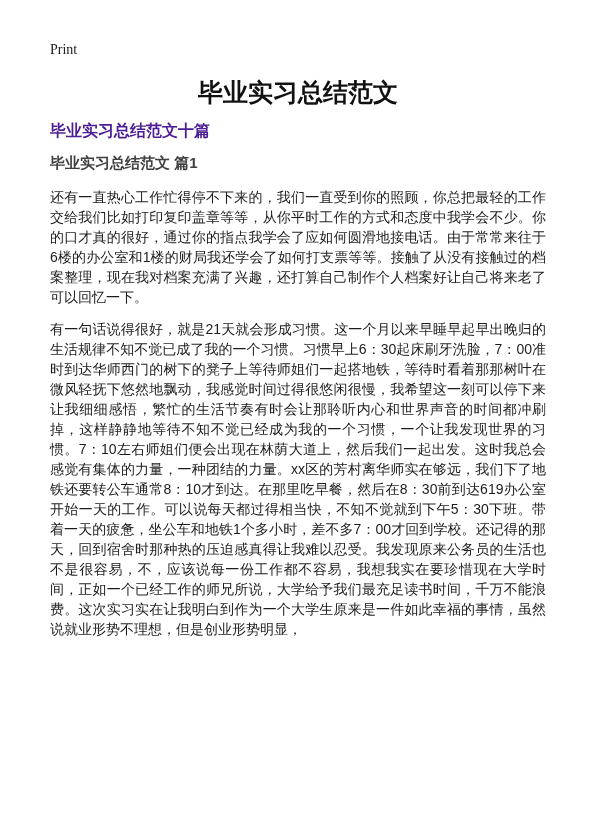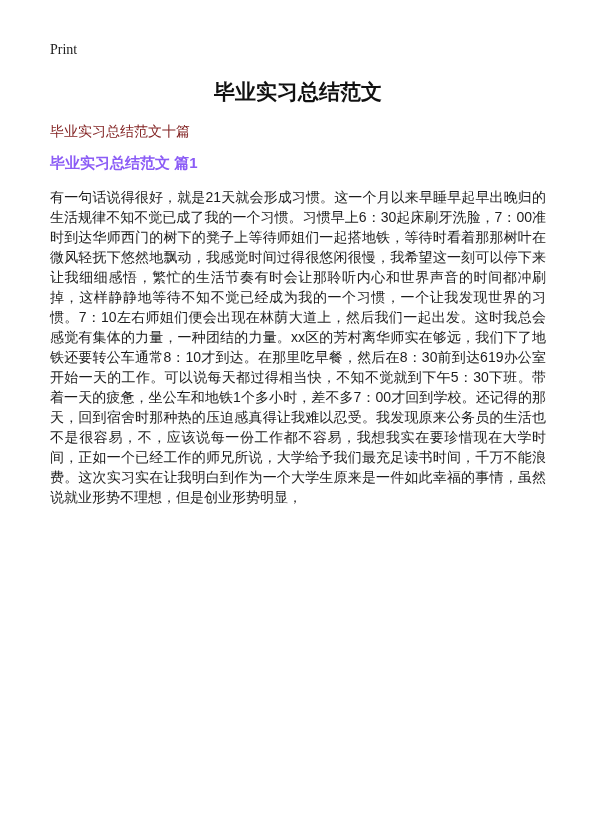--- a/index.html
+++ b/index.html
@@ -23,37 +23,37 @@
   }
   .print-label {
     font-family: "Liberation Serif", serif;
     font-size: 14px;
     color: #222222;
     line-height: 16px;
   }
   .doc-title {
     margin: 20px 0 16px 0;
     text-align: center;
-    font-size: 21px;
+    font-size: 25px;
     font-weight: bold;
     color: #111111;
     line-height: 28px;
   }
   .doc-subtitle {
     margin: 0 0 13px 0;
-    font-size: 14px;
-    font-weight: normal;
-    color: #7f1d1d;
+    font-size: 16px;
+    font-weight: bold;
+    color: #4c1d95;
     line-height: 18px;
   }
   .section-heading {
     margin: 0 0 15px 0;
     font-size: 15px;
     font-weight: bold;
-    color: #8b5cf6;
+    color: #404040;
     line-height: 19px;
   }
   .article-body p {
     margin: 0 0 12px 0;
     font-size: 14px;
     line-height: 20px;
     text-align: justify;
     color: #1c1c1c;
   }
   .article-body p span.u {
@@ -67,15 +67,16 @@
 <div class="page">
   <div class="print-label">Print</div>
 
   <h1 class="doc-title">毕业实习总结范文</h1>
 
   <div class="doc-subtitle">毕业实习总结范文十篇</div>
 
   <h2 class="section-heading">毕业实习总结范文 篇1</h2>
 
   <div class="article-body">
+      <p><span>还有一直热心工作忙得停不下来的，我们一直受到你的照顾，你总把最轻的工作交给我们比如打印复印盖章等等，从你平时工作的方式和态度中我学会不少。你的口才真的很好，通过你的指点我学会了应如何圆滑地接电话。由于常常来往于6楼的办公室和1楼的财局我还学会了如何打支票等等。接触了从没有接触过的档案整理，现在我对档案充满了兴趣，还打算自己制作个人档案好让自己将来老了可以回忆一下。</span></p>
       <p><span>有一句话说得很好，就是21天就会形成习惯。这一个月以来早睡早起早出晚归的生活规律不知不觉已成了我的一个习惯。习惯早上6：30起床刷牙洗脸，7：00准时到达华师西门的树下的凳子上等待师姐们一起搭地铁，等待时看着那那树叶在微风轻抚下悠然地飘动，我感觉时间过得很悠闲很慢，我希望这一刻可以停下来让我细细感悟，繁忙的生活节奏有时会让那聆听内心和世界声音的时间都冲刷掉，这样静静地等待不知不觉已经成为我的一个习惯，一个让我发现世界的习惯。7：10左右师姐们便会出现在林荫大道上，然后我们一起出发。这时我总会感觉有集体的力量，一种团结的力量。xx区的芳村离华师实在够远，我们下了地铁还要转公车通常8：10才到达。在那里吃早餐，然后在8：30前到达619办公室开始一天的工作。可以说每天都过得相当快，不知不觉就到下午5：30下班。带着一天的疲惫，坐公车和地铁1个多小时，差不多7：00才回到学校。还记得的那天，回到宿舍时那种热的压迫感真得让我难以忍受。我发现原来公务员的生活也不是很容易，不，应该说每一份工作都不容易，我想我实在要珍惜现在大学时间，正如一个已经工作的师兄所说，大学给予我们最充足读书时间，千万不能浪费。这次实习实在让我明白到作为一个大学生原来是一件如此幸福的事情，虽然说就业形势不理想，但是创业形势明显，</span></p>
     </div>
 </div>
 
 </body></html>

